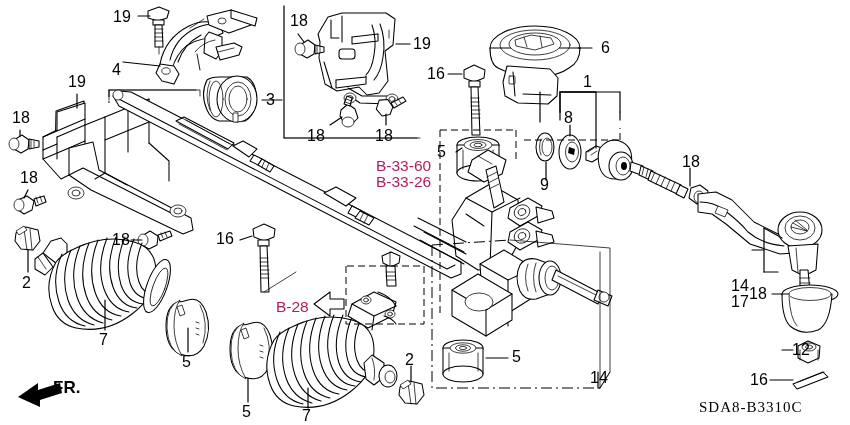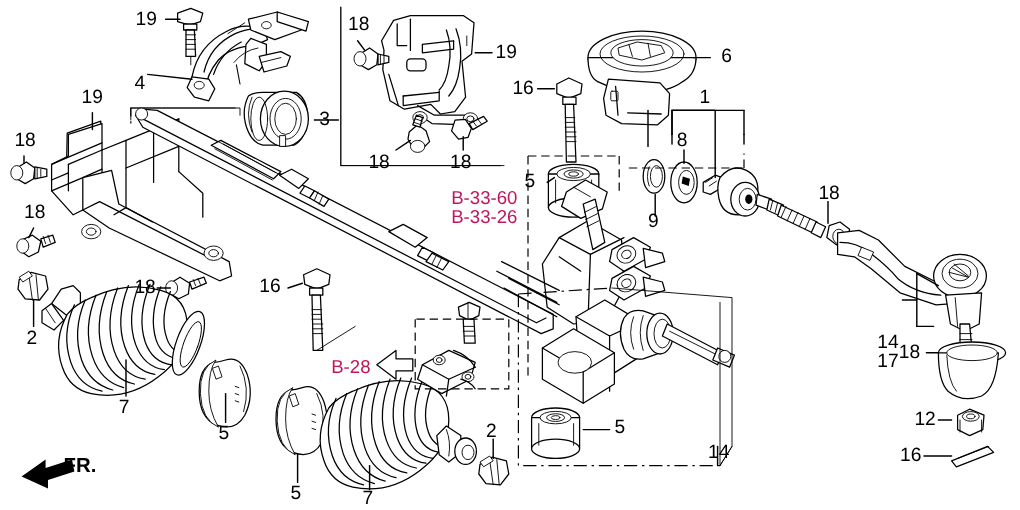--- a/index.html
+++ b/index.html
@@ -644,26 +644,27 @@
   <div class="lbl" style="left:405px;top:352px;">2</div>
   <div class="lbl" style="left:112px;top:232px;">18</div>
   <div class="lbl" style="left:216px;top:231px;">16</div>
 
   <div class="lbl" style="left:512px;top:349px;">5</div>
   <div class="lbl" style="left:590px;top:370px;">14</div>
 
   <div class="lbl" style="left:731px;top:278px;">14</div>
   <div class="lbl" style="left:731px;top:294px;">17</div>
   <div class="lbl" style="left:749px;top:286px;">18</div>
-  <div class="lbl" style="left:762px;top:342px;">12</div>
+  <div class="lbl" style="left:792px;top:342px;">12</div>
   <div class="lbl" style="left:750px;top:372px;">16</div>
 
   <div class="ref" style="left:376px;top:157px;">B-33-60</div>
   <div class="ref" style="left:376px;top:173px;">B-33-26</div>
   <div class="ref" style="left:276px;top:298px;">B-28</div>
 
   <div class="fr" style="left:53px;top:378px;">FR.</div>
   <svg width="50" height="34" style="position:absolute;left:16px;top:377px;">
     <path d="M2 20 L22 6 L22 13 L44 6 L46 16 L24 23 L24 30 Z" fill="#000"></path>
   </svg>
 
+  <div class="pn" style="left:699px;top:399px;">SDA8-B3310C</div>
 
 </div>
 
 </body></html>

